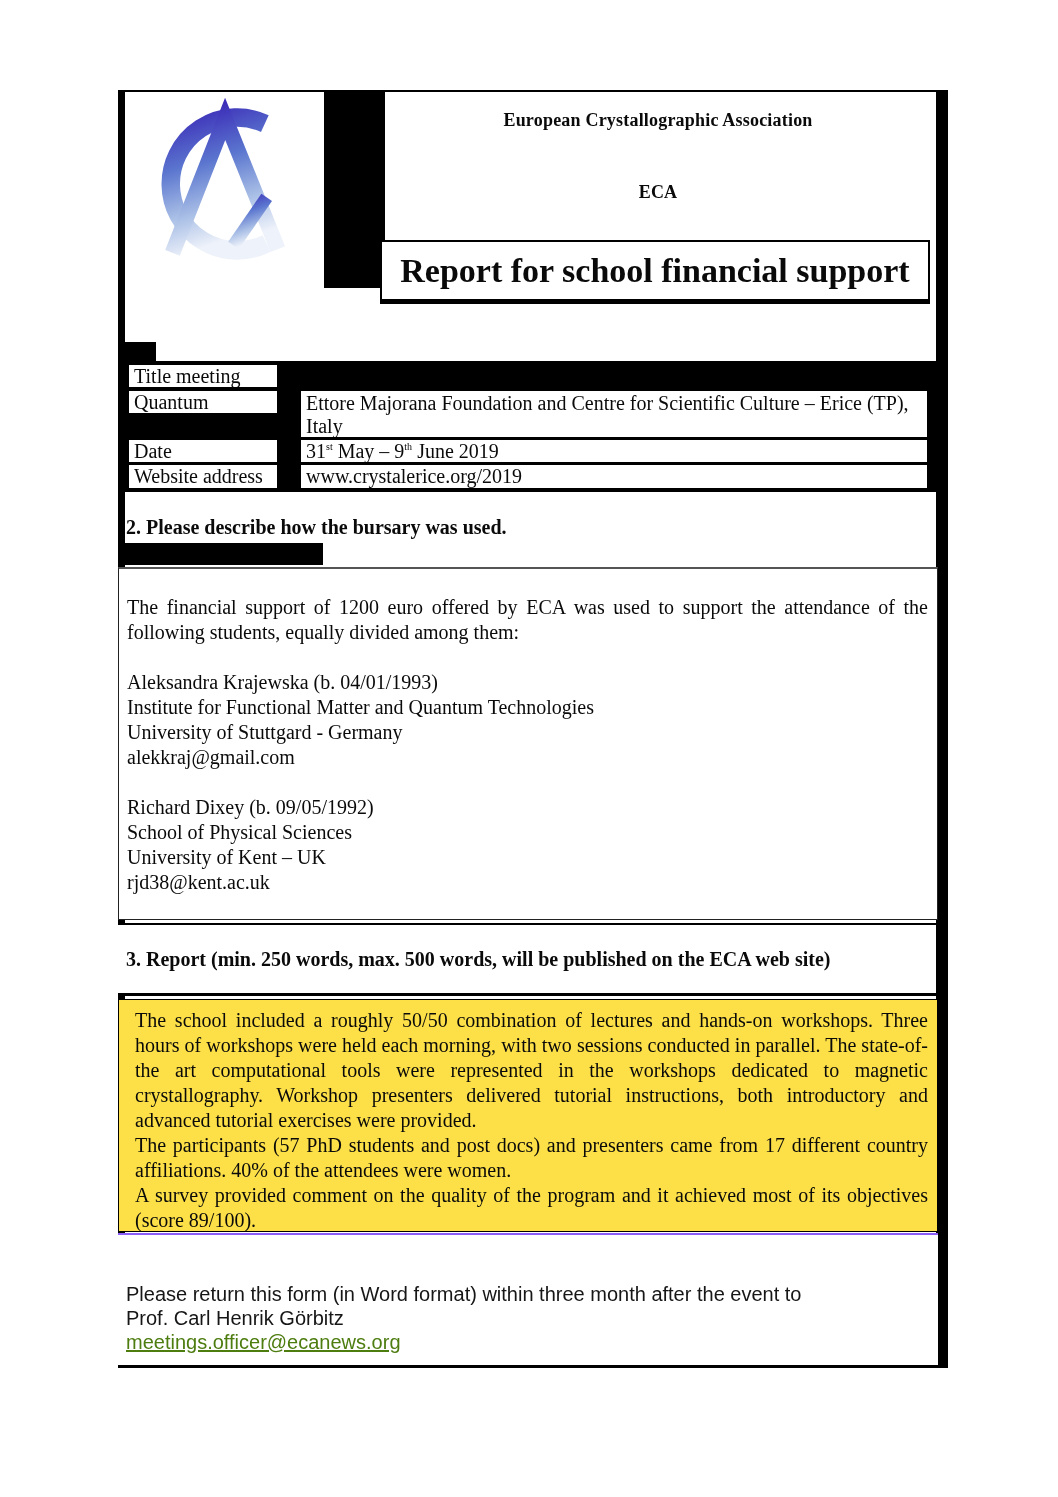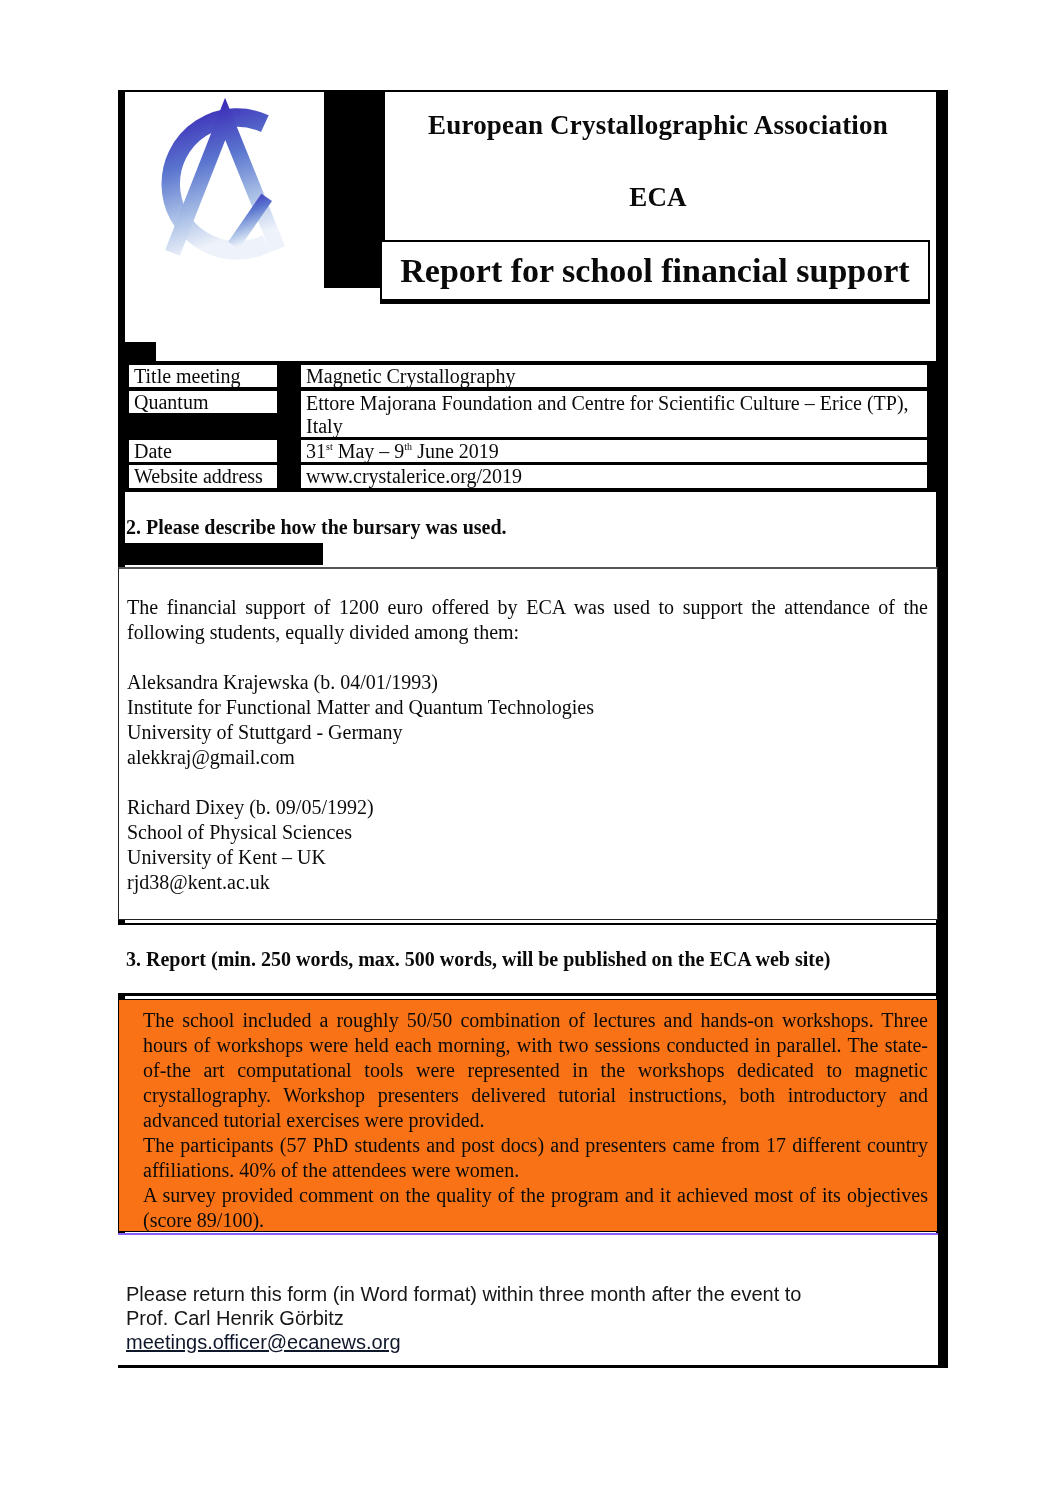--- a/index.html
+++ b/index.html
@@ -15,21 +15,21 @@
   .right-bar  { left: 936px; top: 90px; width: 12px; height: 1278px; }
   .top-line   { left: 125px; top: 90px; width: 811px; height: 2px; }
   .header-sep { left: 324px; top: 90px; width: 61px; height: 198px; }
   .rect-a     { left: 118px; top: 342px; width: 38px;  height: 20px; }
   .rect-b     { left: 118px; top: 543px; width: 205px; height: 22px; }
 
   
   .logo-box { left: 126px; top: 94px; width: 190px; height: 180px; }
   .org-name, .org-abbr {
     left: 386px; width: 544px; text-align: center;
-    font-weight: bold; font-size: 27px; letter-spacing: 0.2px;
+    font-weight: bold; font-size: 18px; letter-spacing: 0.2px;
   }
   .org-name { top: 110px; }
   .org-abbr { top: 182px; }
   .report-box {
     left: 380px; top: 240px; width: 550px; height: 64px;
     border: 2px solid #000; border-bottom-width: 5px; background: #fff;
     display: flex; align-items: center; justify-content: center;
     font-weight: bold; font-size: 34px; white-space: nowrap;
   }
 
@@ -66,33 +66,33 @@
   .just { text-align: justify; }
 
   .box3 {
     left: 118px; top: 923px; width: 820px; height: 73px;
     border-top: 2px solid #000; border-bottom: 3px solid #000; border-right: 2px solid #000;
     background: #fff; display: flex; align-items: center; padding-left: 8px;
     font-size: 20px; font-weight: bold;
   }
   .box4 {
     left: 118px; top: 999px; width: 820px; height: 233px;
-    border: 1px solid #000; background: #f97316;
-    padding: 8px 9px 0 24px; font-size: 20px; line-height: 25px;
+    border: 1px solid #000; background: #fde047;
+    padding: 8px 9px 0 16px; font-size: 20px; line-height: 25px;
   }
   .box4 p { margin: 0; }
 
   .box5 {
     left: 118px; top: 1233px; width: 820px; height: 135px;
     border-top: 2px solid #8b5cf6; border-bottom: 3px solid #000; background: #fff;
     padding: 47px 9px 0 8px;
     font-family: "Liberation Sans", "DejaVu Sans", sans-serif;
     font-size: 20px; line-height: 24px; color: #161616;
   }
-  .email-link { color: #0f172a; text-decoration: underline; cursor: pointer; }
+  .email-link { color: #4d7c0f; text-decoration: underline; cursor: pointer; }
 </style>
 </head>
 <body>
 
 <div class="page">
 
   <div class="abs black left-bar"></div>
   <div class="abs black right-bar"></div>
   <div class="abs black top-line"></div>
   <div class="abs black header-sep"></div>
@@ -122,21 +122,20 @@
   <div class="abs org-name">European Crystallographic Association</div>
   <div class="abs org-abbr">ECA</div>
   <div class="abs report-box">
     <span>Report for school financial support</span>
   </div>
 
 
   <div class="abs tbl-bg"></div>
 
   <div class="cell lbl r1">Title meeting</div>
-  <div class="cell val r1">Magnetic Crystallography</div>
 
   <div class="cell lbl r2l">Quantum</div>
   <div class="cell val r2v wrap">Ettore Majorana Foundation and Centre for Scientific Culture – Erice (TP), Italy</div>
 
   <div class="cell lbl r3">Date</div>
   <div class="cell val r3"><span>31</span><span class="sup">st</span><span> May – 9</span><span class="sup">th</span><span> June 2019</span></div>
 
   <div class="cell lbl r4">Website address</div>
   <div class="cell val r4">www.crystalerice.org/2019</div>
 

